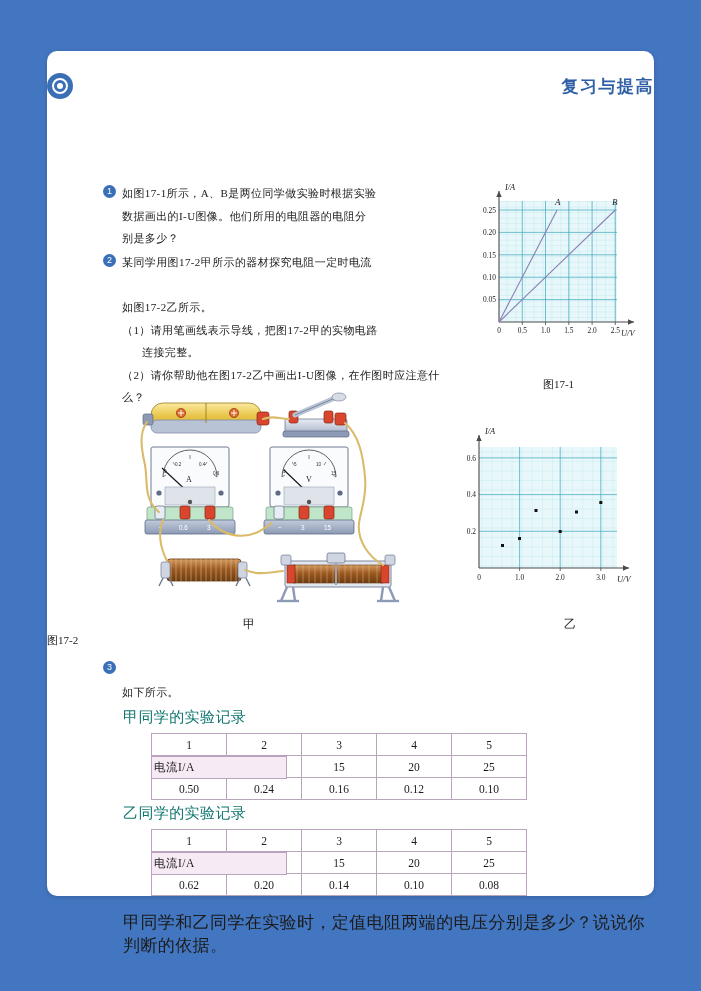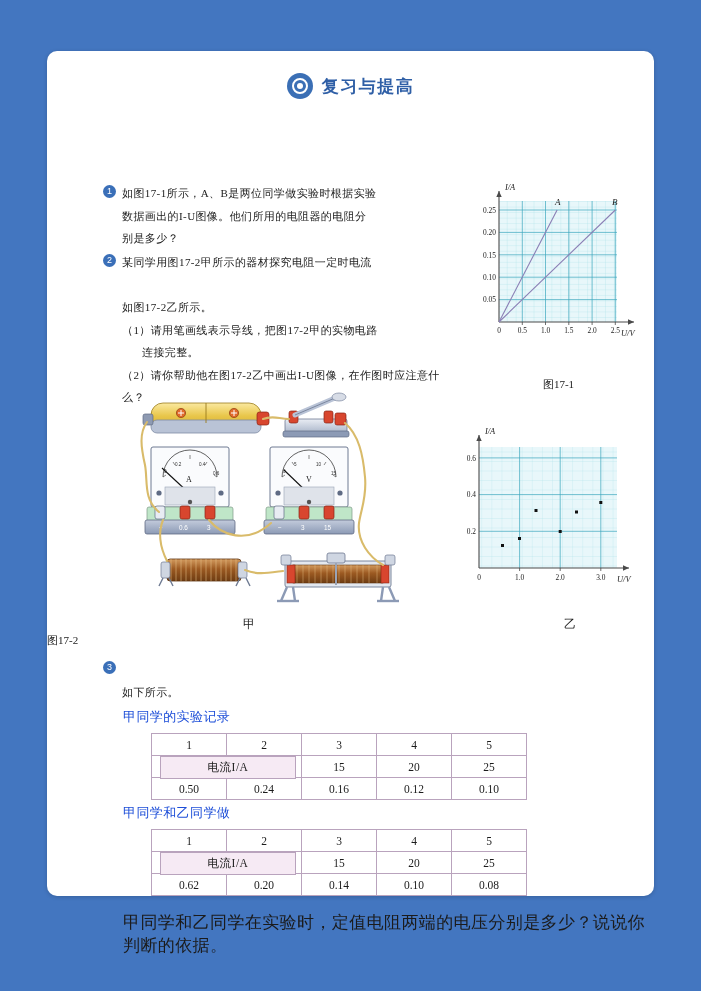--- a/index.html
+++ b/index.html
@@ -11,21 +11,21 @@
   }
   .page-bg{position:relative;width:701px;height:991px;background:#4376c0;}
   .paper{
     position:absolute;left:47px;top:51px;width:607px;height:845px;
     background:#ffffff;border-radius:10px;
     box-shadow:0 1px 4px rgba(0,0,0,.18);
   }
   .content{position:absolute;left:0;top:0;width:607px;height:845px;}
 
   
-  .hdr{position:absolute;left:0;top:22px;width:607px;display:flex;justify-content:center;align-items:center;gap:9px;}
+  .hdr{position:absolute;left:0;top:22px;width:607px;display:flex;justify-content:space-between;align-items:center;gap:9px;}
   .hdr-icon{width:26px;height:26px;border-radius:50%;background:#3b6fb5;position:relative;display:block;}
   .hdr-icon::before{content:"";position:absolute;left:5px;top:5px;width:16px;height:16px;border-radius:50%;border:2px solid #fff;box-sizing:border-box;}
   .hdr-icon::after{content:"";position:absolute;left:10px;top:10px;width:6px;height:6px;border-radius:50%;background:#fff;}
   .hdr-title{font-size:17px;font-weight:bold;color:#2f5fa6;letter-spacing:1.5px;}
 
   
   .q{position:absolute;display:flex;}
   .badge{
     flex:0 0 auto;width:13px;height:13px;border-radius:50%;
     background:#3a6fb8;color:#fff;font-size:9px;line-height:13px;text-align:center;
@@ -45,29 +45,29 @@
   
   .fig2a{position:absolute;left:90px;top:338px;width:300px;height:225px;}
   .lbl-jia{position:absolute;left:196px;top:565px;font-size:12px;color:#1b1b1b;}
   .lbl-yi{position:absolute;left:517px;top:565px;font-size:12px;color:#1b1b1b;}
   .cap172{position:absolute;left:0;top:582px;width:607px;text-align:left;font-size:11px;color:#1b1b1b;}
 
   
   .fig2b{position:absolute;left:404px;top:372px;width:190px;height:185px;}
 
   
-  .tbl-title{position:absolute;font-size:13px;color:#1d4ed8;letter-spacing:.4px;}
+  .tbl-title{position:absolute;font-size:15px;color:#0f766e;letter-spacing:.4px;}
   table.data{
     position:absolute;border-collapse:collapse;font-size:11.5px;color:#1b1b1b;
     font-family:"Liberation Serif",serif;
   }
   table.data td{
     border:1px solid #b9a3bd;text-align:center;height:21px;padding:0 2px;
   }
-  table.data td.hdr{background:#f6eaf4;width:130px;letter-spacing:.5px;margin-left:9px;}
+  table.data td.hdr{background:#f6eaf4;width:130px;letter-spacing:.5px;}
   table.data td.val{width:70px;background:#fff;}
   .tail{position:absolute;font-size:17px;color:#1b1b1b;letter-spacing:.4px;}
 </style>
 </head>
 <body>
 
 <div class="page-bg">
   <div class="paper">
     <div class="content">
 
@@ -430,21 +430,21 @@
           <td class="hdr">电流I/A</td>
           <td class="val">0.50</td>
           <td class="val">0.24</td>
           <td class="val">0.16</td>
           <td class="val">0.12</td>
           <td class="val">0.10</td>
         </tr>
       </tbody>
         </table>
 
-      <div class="tbl-title" style="left:76px;top:753px;">甲同学和乙同学做</div>
+      <div class="tbl-title" style="left:76px;top:753px;">乙同学的实验记录</div>
       <table class="data" style="left:104px;top:778px;">
         <tbody>
             <tr>
           <td class="hdr">数据序号</td>
           <td class="val">1</td>
           <td class="val">2</td>
           <td class="val">3</td>
           <td class="val">4</td>
           <td class="val">5</td>
         </tr>

